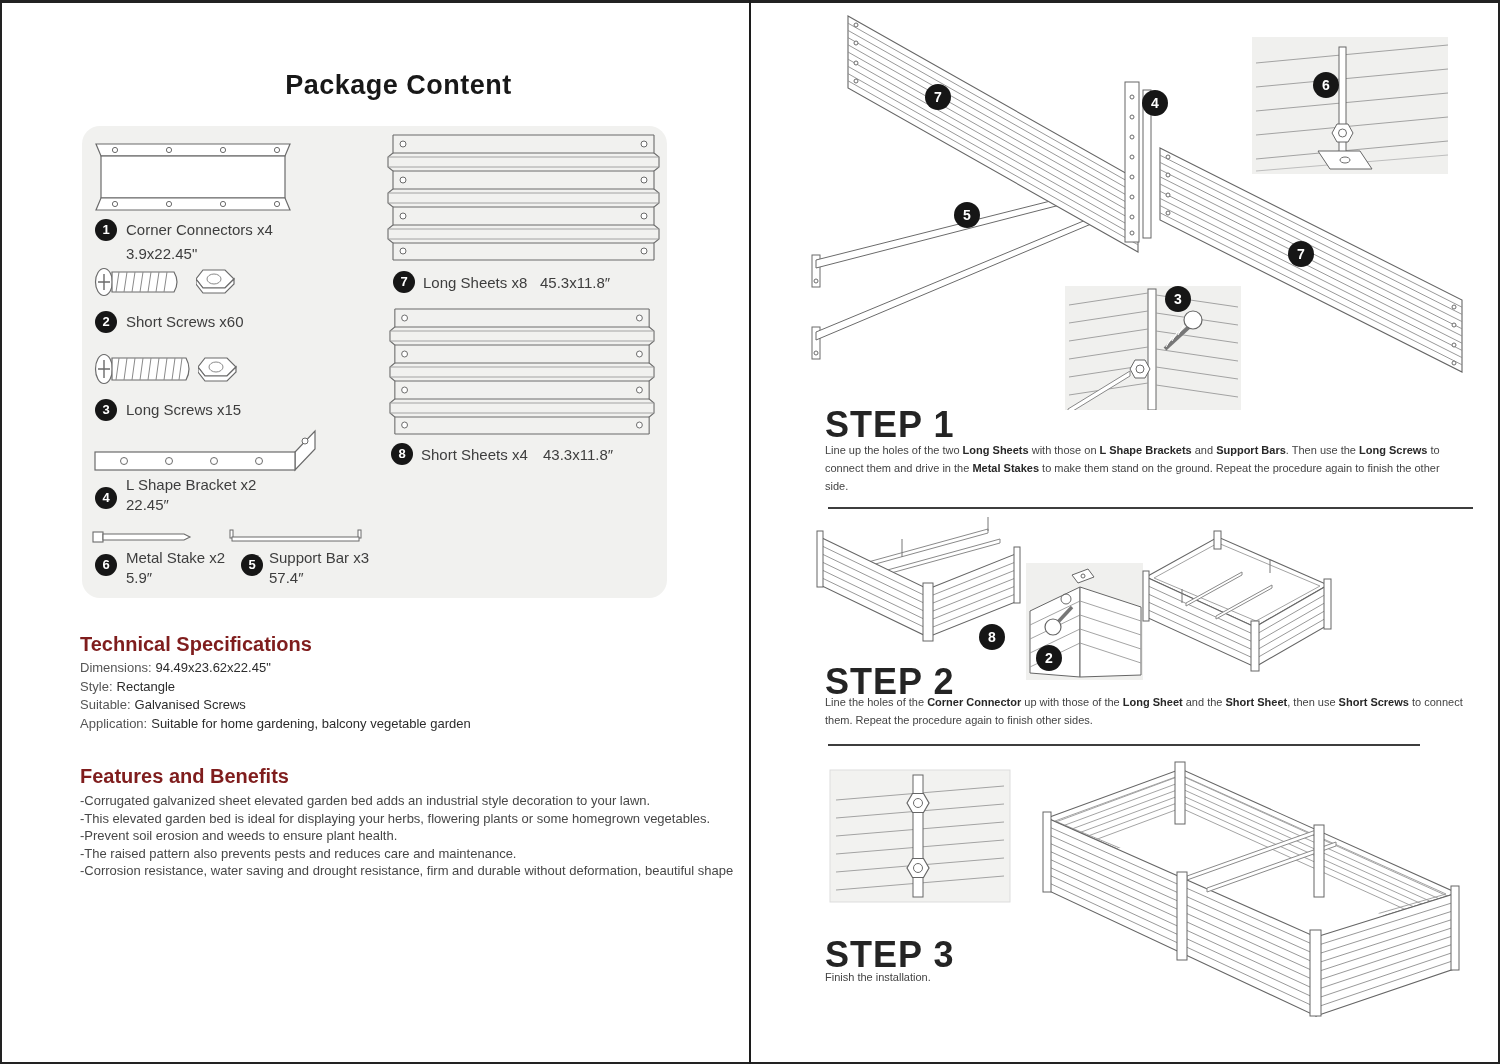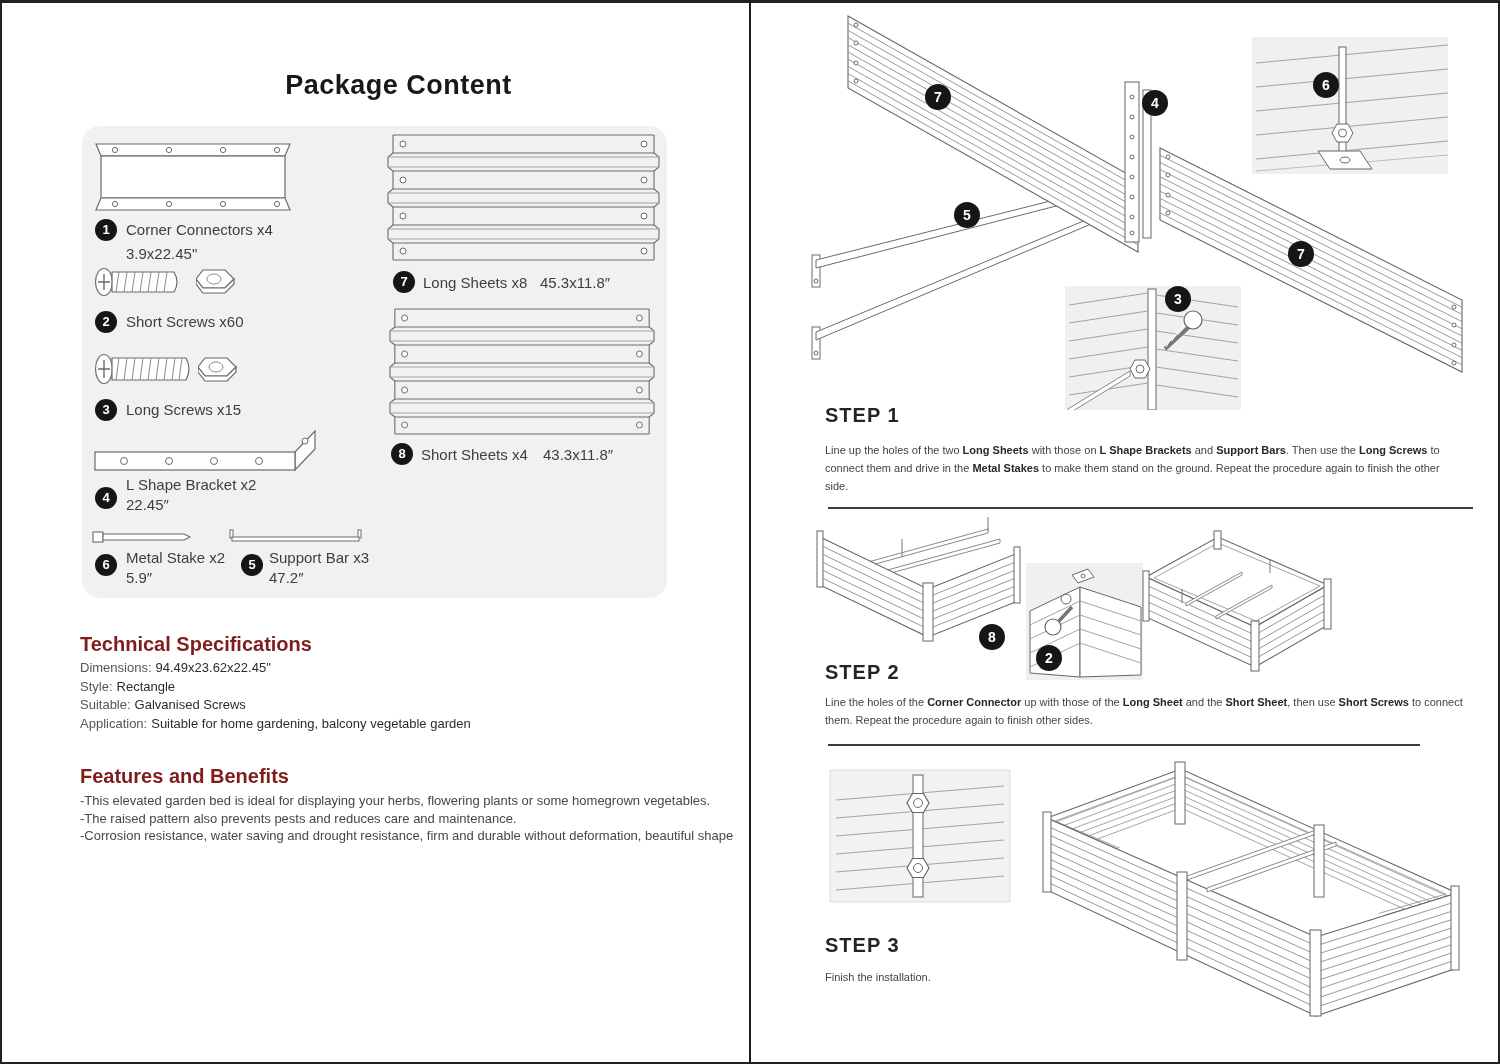--- a/index.html
+++ b/index.html
@@ -45,21 +45,21 @@
   #specs-h{left:80px;top:633px}
   #specs-rows{position:absolute;left:80px;top:659px;font-size:13px;line-height:18.5px;color:#555;}
   #specs-rows .val{color:#2c2c2c;margin-left:4px;}
   #feat-h{left:80px;top:765px}
   #feat-rows{position:absolute;left:80px;top:792px;font-size:13px;line-height:17.6px;color:#474747;}
 
   
   #svg-step1{left:750px;top:5px}
   #svg-step2{left:750px;top:515px}
   #svg-step3{left:750px;top:748px}
-  .step-h{position:absolute;font-size:20px;font-weight:700;letter-spacing:1px;color:#242424;}
+  .step-h{position:absolute;font-size:36px;font-weight:700;letter-spacing:1px;color:#242424;}
   #h-step1{left:825px;top:404px}
   #h-step2{left:825px;top:661px}
   #h-step3{left:825px;top:934px}
   .step-p{position:absolute;font-size:11px;line-height:18px;color:#434343;}
   .step-p b{color:#282828;}
   #p-step1{left:825px;top:441px;width:634px}
   #p-step2{left:825px;top:693px;width:640px}
   #p-step3{left:825px;top:968px;width:400px}
   .hdivider{position:absolute;height:0;border-top:2px solid #3d3d3d;}
   #div1{left:828px;top:507px;width:645px}
@@ -192,41 +192,43 @@
   <div class="badge" id="b4">4</div>
   <div class="ilabel" id="l4">L Shape Bracket x2</div>
   <div class="idim" id="d4">22.45″</div>
 
   <div class="badge" id="b6">6</div>
   <div class="ilabel" id="l6">Metal Stake x2</div>
   <div class="idim" id="d6">5.9″</div>
 
   <div class="badge" id="b5">5</div>
   <div class="ilabel" id="l5">Support Bar x3</div>
-  <div class="idim" id="d5">47.2″</div>
+  <div class="idim" id="d5">57.4″</div>
 
   <div class="badge" id="b7">7</div>
   <div class="ilabel" id="l7">Long Sheets x8</div>
   <div class="idim" id="d7">45.3x11.8″</div>
 
   <div class="badge" id="b8">8</div>
   <div class="ilabel" id="l8">Short Sheets x4</div>
   <div class="idim" id="d8">43.3x11.8″</div>
 
   <div class="sect-h" id="specs-h">Technical Specifications</div>
   <div id="specs-rows">
     <div><span>Dimensions:</span><span class="val">94.49x23.62x22.45"</span></div>
     <div><span>Style:</span><span class="val">Rectangle</span></div>
     <div><span>Suitable:</span><span class="val">Galvanised Screws</span></div>
     <div><span>Application:</span><span class="val">Suitable for home gardening, balcony vegetable garden</span></div>
   </div>
 
   <div class="sect-h" id="feat-h">Features and Benefits</div>
   <div id="feat-rows">
+    <div>-Corrugated galvanized sheet elevated garden bed adds an industrial style decoration to your lawn.</div>
     <div>-This elevated garden bed is ideal for displaying your herbs, flowering plants or some homegrown vegetables.</div>
+    <div>-Prevent soil erosion and weeds to ensure plant health.</div>
     <div>-The raised pattern also prevents pests and reduces care and maintenance.</div>
     <div>-Corrosion resistance, water saving and drought resistance, firm and durable without deformation, beautiful shape</div>
   </div>
 
   <svg id="svg-step1" class="dsvg" width="740" height="405" viewBox="0 0 740 405">
     <rect x="502" y="32" width="196" height="137" fill="#f0f0ee"></rect>
     <rect x="315" y="281" width="176" height="127" fill="#f0f0ee"></rect>
 
     <rect x="62" y="250" width="8" height="32" fill="#fff" stroke="#6b6b6b"></rect>
     <rect x="62" y="322" width="8" height="32" fill="#fff" stroke="#6b6b6b"></rect>

